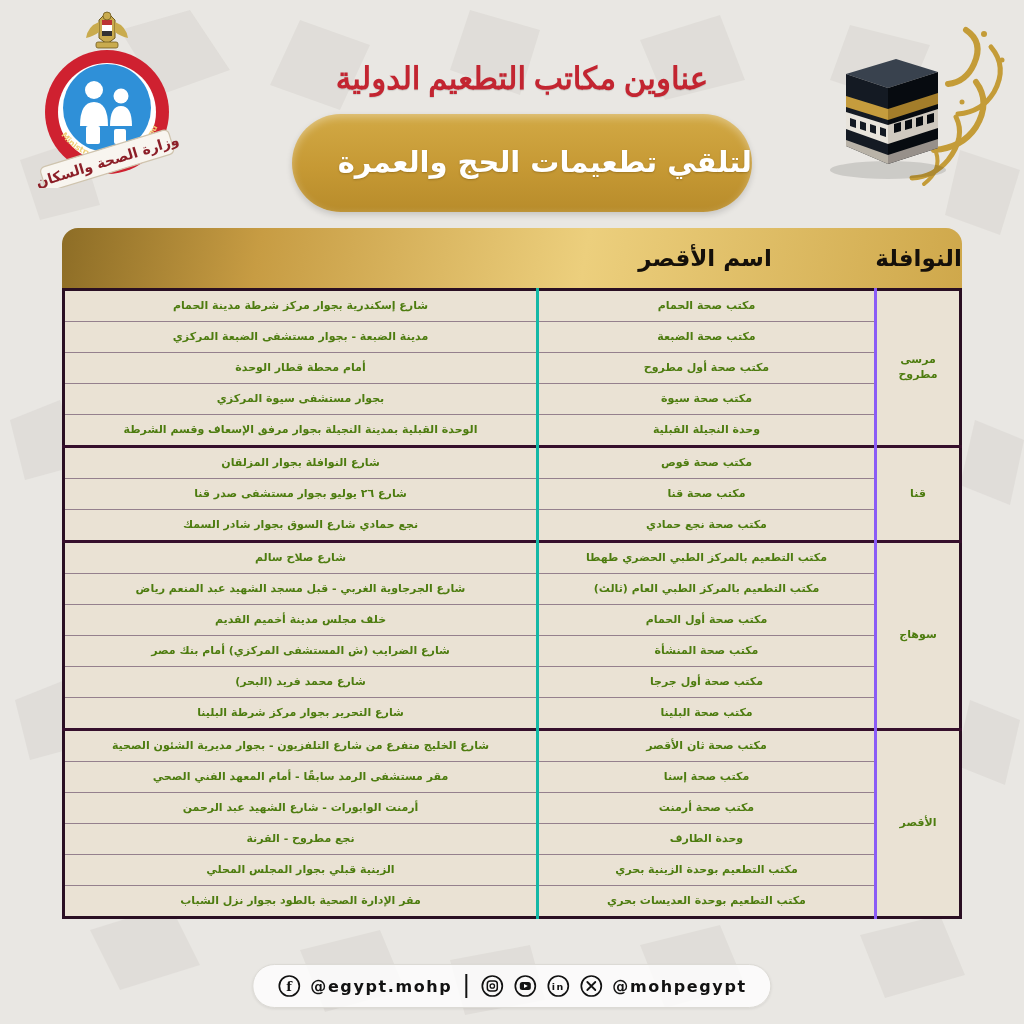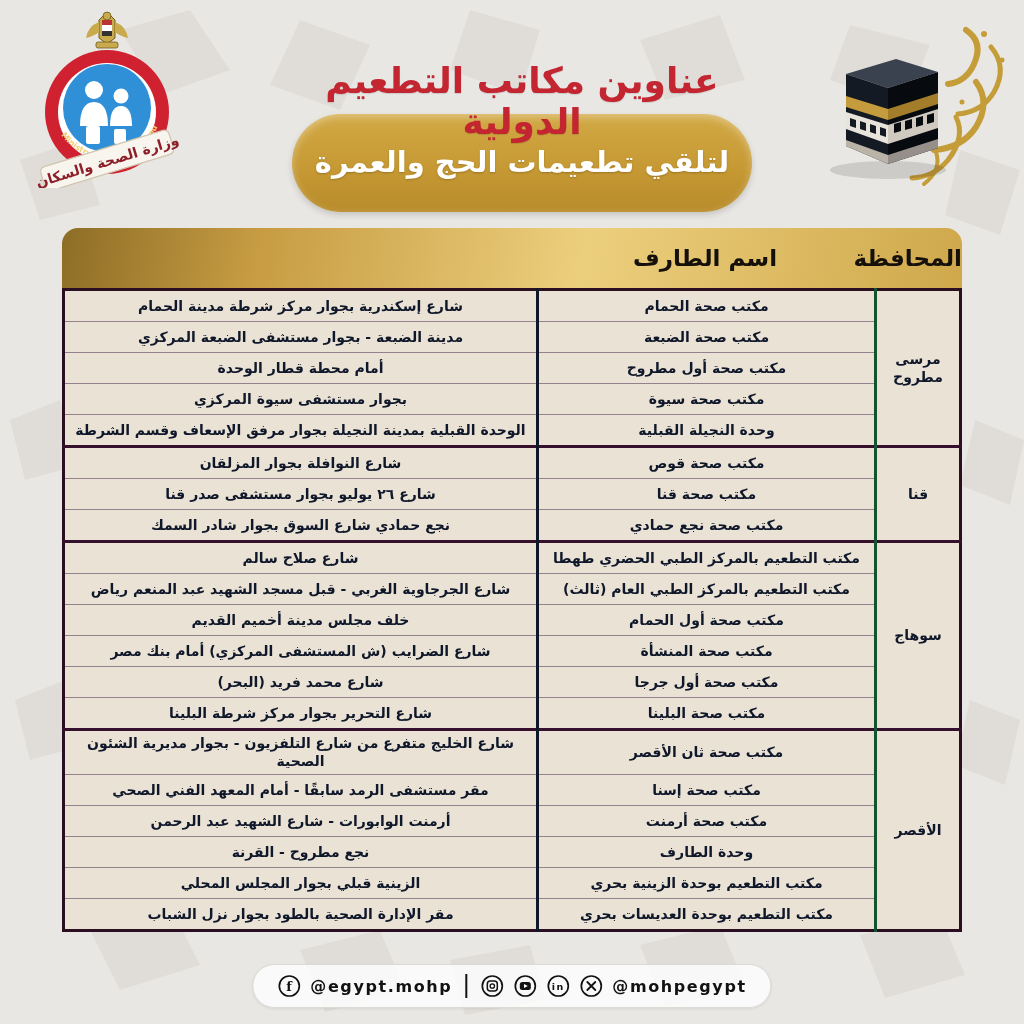--- a/index.html
+++ b/index.html
@@ -7,29 +7,30 @@
     width:1024px;height:1024px;position:relative;overflow:hidden;
     background:#e9e7e3;
     font-family:"DejaVu Sans",sans-serif;
   }
   .bg-svg{position:absolute;inset:0;z-index:0;}
   
   .logo{position:absolute;left:26px;top:8px;width:162px;height:180px;z-index:3;}
   .main-title{
     position:absolute;top:60px;left:262px;width:520px;z-index:3;
     text-align:center;direction:rtl;
-    font-size:36px;font-weight:bold;color:#c32531;
+    font-size:31px;font-weight:bold;color:#c32531;
     text-shadow:0 1px 1px rgba(0,0,0,.12);
+    font-family:Liberation Serif, serif;
   }
   .gold-pill{
     position:absolute;top:114px;left:292px;width:460px;height:98px;z-index:2;
     border-radius:49px;direction:rtl;
     background:linear-gradient(180deg,#d2a945 0%,#c69934 55%,#b88c2b 100%);
     box-shadow:inset 0 3px 8px rgba(255,255,255,.35), 0 3px 6px rgba(0,0,0,.15);
-    display:flex;flex-direction:column;justify-content:center;align-items:center;
+    display:flex;flex-direction:column;justify-content:center;align-items:flex-start;
     color:#ffffff;font-size:29px;font-weight:bold;line-height:1.42;
     text-shadow:0 1px 2px rgba(90,60,0,.35);
     gap:36px;
   }
   .kaaba-art{position:absolute;right:8px;top:12px;width:200px;height:195px;z-index:1;}
   
   .table-wrap{position:absolute;left:62px;top:228px;width:900px;z-index:2;}
   .thead{
     height:60px;display:flex;direction:rtl;align-items:center;
     border-radius:16px 16px 0 0;
@@ -38,26 +39,26 @@
   }
   .thead .h-gov{width:87px;text-align:center;}
   .thead .h-name{width:340px;text-align:center;}
   .thead .h-addr{flex:1;text-align:center;}
   table.offices{
     width:100%;border-collapse:collapse;direction:rtl;table-layout:fixed;
     background:#eae2d4;border:3px solid #2a0f23;
   }
   table.offices td{
     border-top:1px solid #95808d;
-    font-weight:bold;color:#0f172a;text-align:center;vertical-align:middle;
-    padding:3px 10px;font-size:14px;line-height:1.32;height:24px;
+    font-weight:bold;color:#4d7c0f;text-align:center;vertical-align:middle;
+    padding:3px 10px;font-size:11px;line-height:1.32;height:24px;
     word-wrap:break-word;
   }
-  td.gov{font-size:17.5px;border-left:3px solid #14532d;}
-  td.name{border-left:3px solid #0f172a;}
+  td.gov{font-size:17.5px;border-left:3px solid #8b5cf6;}
+  td.name{border-left:3px solid #14b8a6;}
   tr.group-start td{border-top:3px solid #360f2c;}
   table.offices tr:first-child td{border-top:none;}
   
   .footer-pill{
     position:absolute;left:50%;bottom:16px;transform:translateX(-50%);z-index:3;
     background:rgba(255,255,255,.8);border:1px solid #dcdad5;border-radius:22px;
     height:42px;display:flex;align-items:center;gap:9px;padding:0 24px;
     font-weight:bold;letter-spacing:1.6px;font-size:16px;color:#121212;
     box-shadow:0 1px 3px rgba(0,0,0,.08);
     white-space:nowrap;
@@ -177,22 +178,22 @@
       </g>
 
       <polygon points="30,128 72,143 72,152 30,134" fill="#b9b3a8"></polygon>
       <polygon points="72,143 122,127 122,136 72,152" fill="#97908a"></polygon>
     </g>
   </svg>
 </div>
 
 <div class="table-wrap">
   <div class="thead">
-    <span class="h-gov">المحافظة</span>
-    <span class="h-name">اسم الطارف</span>
+    <span class="h-gov">النوافلة</span>
+    <span class="h-name">اسم الأقصر</span>
   </div>
   <table class="offices">
     <colgroup>
         <col style="width:85px">
         <col style="width:338px">
         <col>
       </colgroup>
     <tbody>
         <tr class="group-start">
           <td class="gov" rowspan="5">مرسى مطروح</td>

